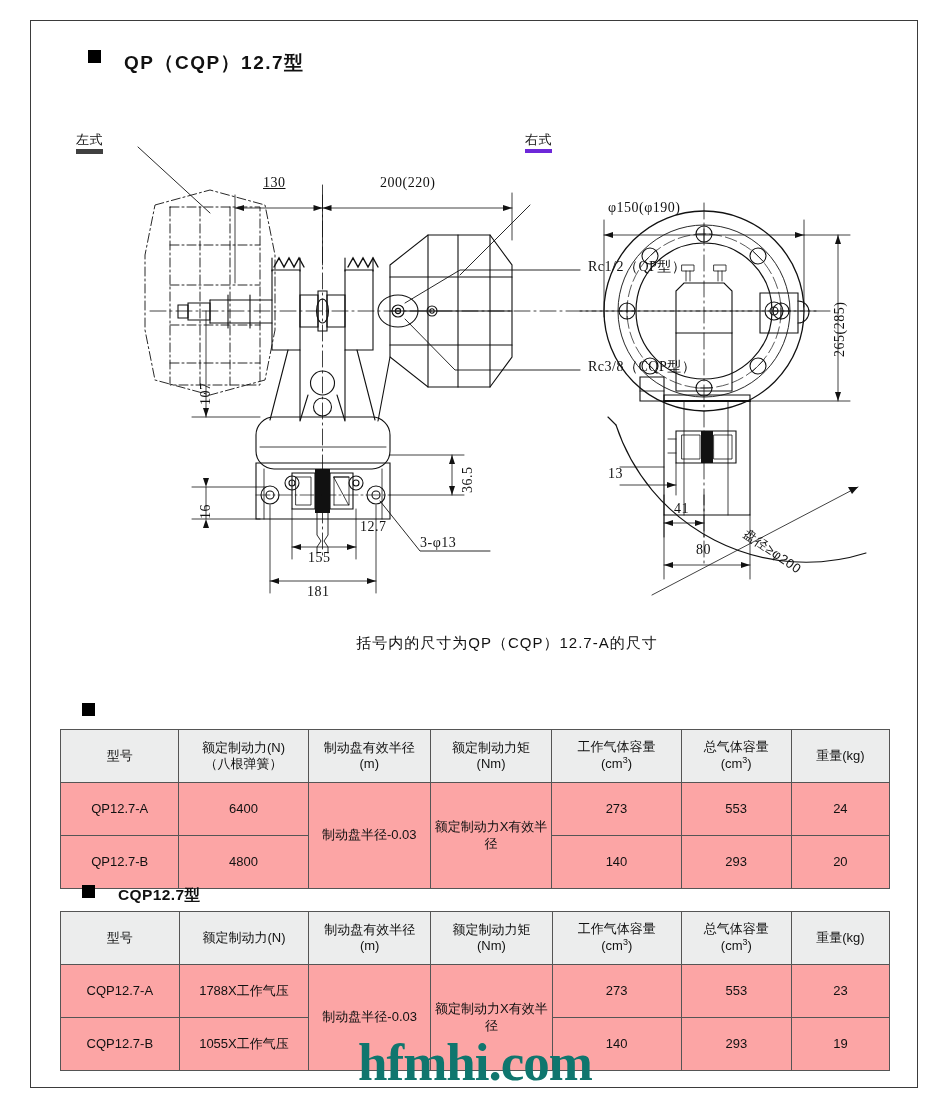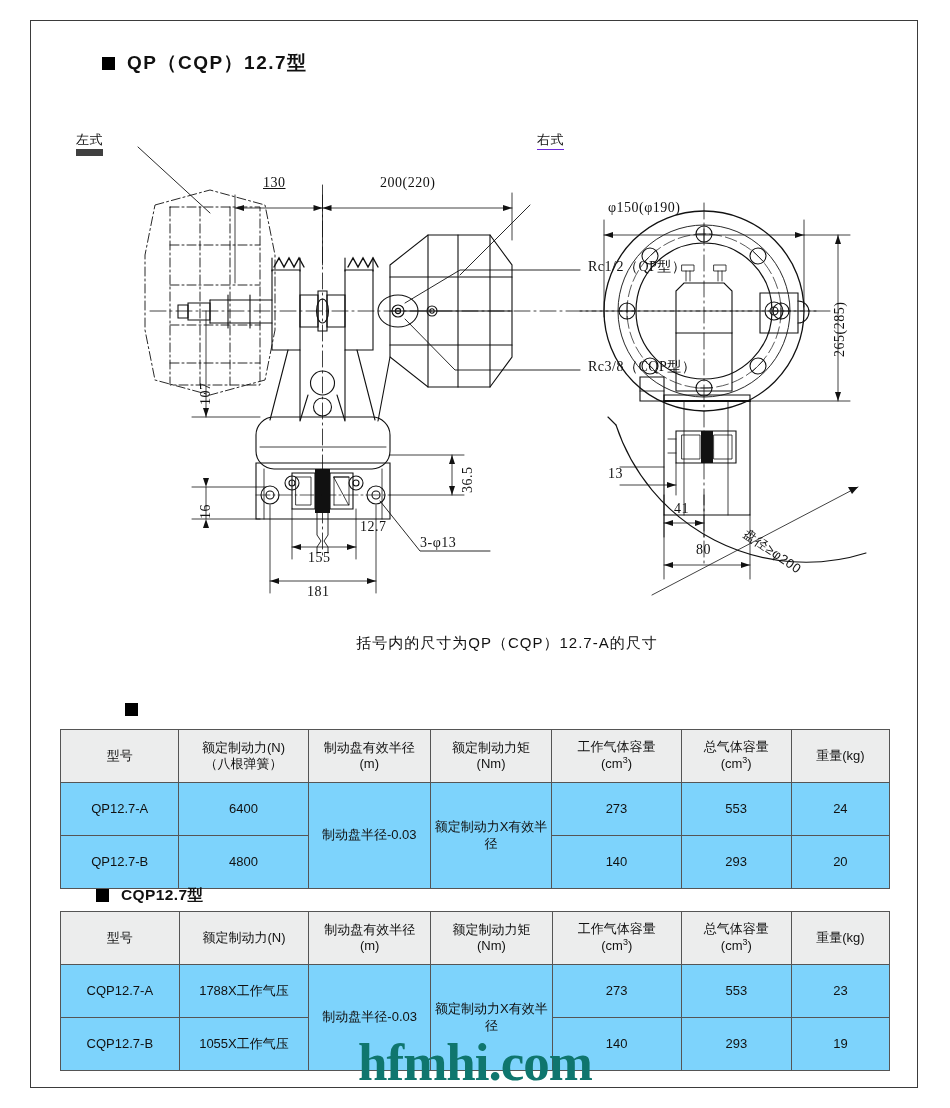--- a/index.html
+++ b/index.html
@@ -4,22 +4,22 @@
 <style>
   html,body{margin:0;padding:0;background:#ffffff;}
   body{width:950px;height:1108px;position:relative;
        font-family:"Liberation Sans","DejaVu Sans",sans-serif;
        color:#111;overflow:hidden;}
 
   .page-border{position:absolute;left:30px;top:20px;width:888px;height:1068px;
                border:1.5px solid #3b3b3b;box-sizing:border-box;}
 
   
-  .hd{position:absolute;display:flex;align-items:center;gap:12px;
-      font-weight:bold;white-space:nowrap;margin-left:14px;}
+  .hd{position:absolute;display:flex;gap:23px;
+      font-weight:bold;white-space:nowrap;}
   .sq{display:inline-block;width:13px;height:13px;background:#000;}
   .hd-main{left:88px;top:50px;font-size:19px;letter-spacing:1.5px;}
   .hd-t1{left:82px;top:703px;font-size:15.5px;letter-spacing:.4px;flex-direction:column;}
   .hd-t2{left:82px;top:885px;font-size:15.5px;letter-spacing:.4px;}
 
   .caption{position:absolute;left:0;top:634px;width:950px;text-align:center;
            font-size:15px;letter-spacing:1px;padding-left:32px;}
 
   
   .draw{position:absolute;left:60px;top:95px;width:830px;height:530px;}
@@ -27,21 +27,21 @@
 
   
   .dt{position:absolute;font-family:"Liberation Serif","DejaVu Serif",serif;
       font-size:14px;color:#111;white-space:nowrap;letter-spacing:.5px;}
   .dt.cn{font-family:"Liberation Sans","DejaVu Sans",sans-serif;font-size:13px;}
   .rot90{transform:rotate(-90deg);transform-origin:left top;}
   .rot-d{transform:rotate(35deg);transform-origin:left top;}
 
   
   table.spec{position:absolute;border-collapse:collapse;width:830px;
-             font-size:12.5px;background:#7dd3fc;}
+             font-size:12.5px;background:#fca5a5;}
   table.spec.t1{left:60px;top:729px;}
   table.spec.t2{left:60px;top:911px;}
   table.spec th,table.spec td{border:1px solid #555;text-align:center;
       vertical-align:middle;padding:3px 2px;font-weight:normal;line-height:1.25;}
   table.spec thead th{background:#eceded;height:46px;font-size:13px;}
   table.spec tbody td{height:46px;font-size:13px;margin-top:31px;}
   table.spec .c-model{width:116px;}
   table.spec .c-force{width:128px;}
   table.spec .c-rad{width:120px;}
   table.spec .c-torq{width:120px;}
@@ -275,22 +275,22 @@
 
       <path d="M604 420 L604 484"></path>
       <path d="M690 420 L690 484"></path>
       <path d="M604 470 L690 470"></path>
       <path d="M604 470 l9 -3 v6 z" fill="#111" stroke="none"></path>
       <path d="M690 470 l-9 -3 v6 z" fill="#111" stroke="none"></path>
     </g>
   </g>
 </svg>
 
-  <div class="dt cn" style="left:16px;top:36px;border-bottom:7px solid #404040;">左式</div>
-  <div class="dt cn" style="left:477px;top:36px;border-bottom:1px solid #6d28d9;font-family:Liberation Mono, monospace;">右式</div>
+  <div class="dt cn" style="left:16px;top:36px;border-bottom:5px solid #404040;">左式</div>
+  <div class="dt cn" style="left:465px;top:36px;border-bottom:4px solid #6d28d9;font-family:Liberation Mono, monospace;">右式</div>
 
   <div class="dt" style="left:203px;top:80px;text-decoration:underline;">130</div>
   <div class="dt" style="left:320px;top:80px;">200(220)</div>
 
   <div class="dt" style="left:548px;top:105px;">φ150(φ190)</div>
   <div class="dt rot90" style="left:772px;top:262px;">265(285)</div>
 
   <div class="dt rot90" style="left:138px;top:310px;">107</div>
   <div class="dt rot90" style="left:138px;top:424px;">16</div>
   <div class="dt rot90" style="left:400px;top:398px;">36.5</div>

